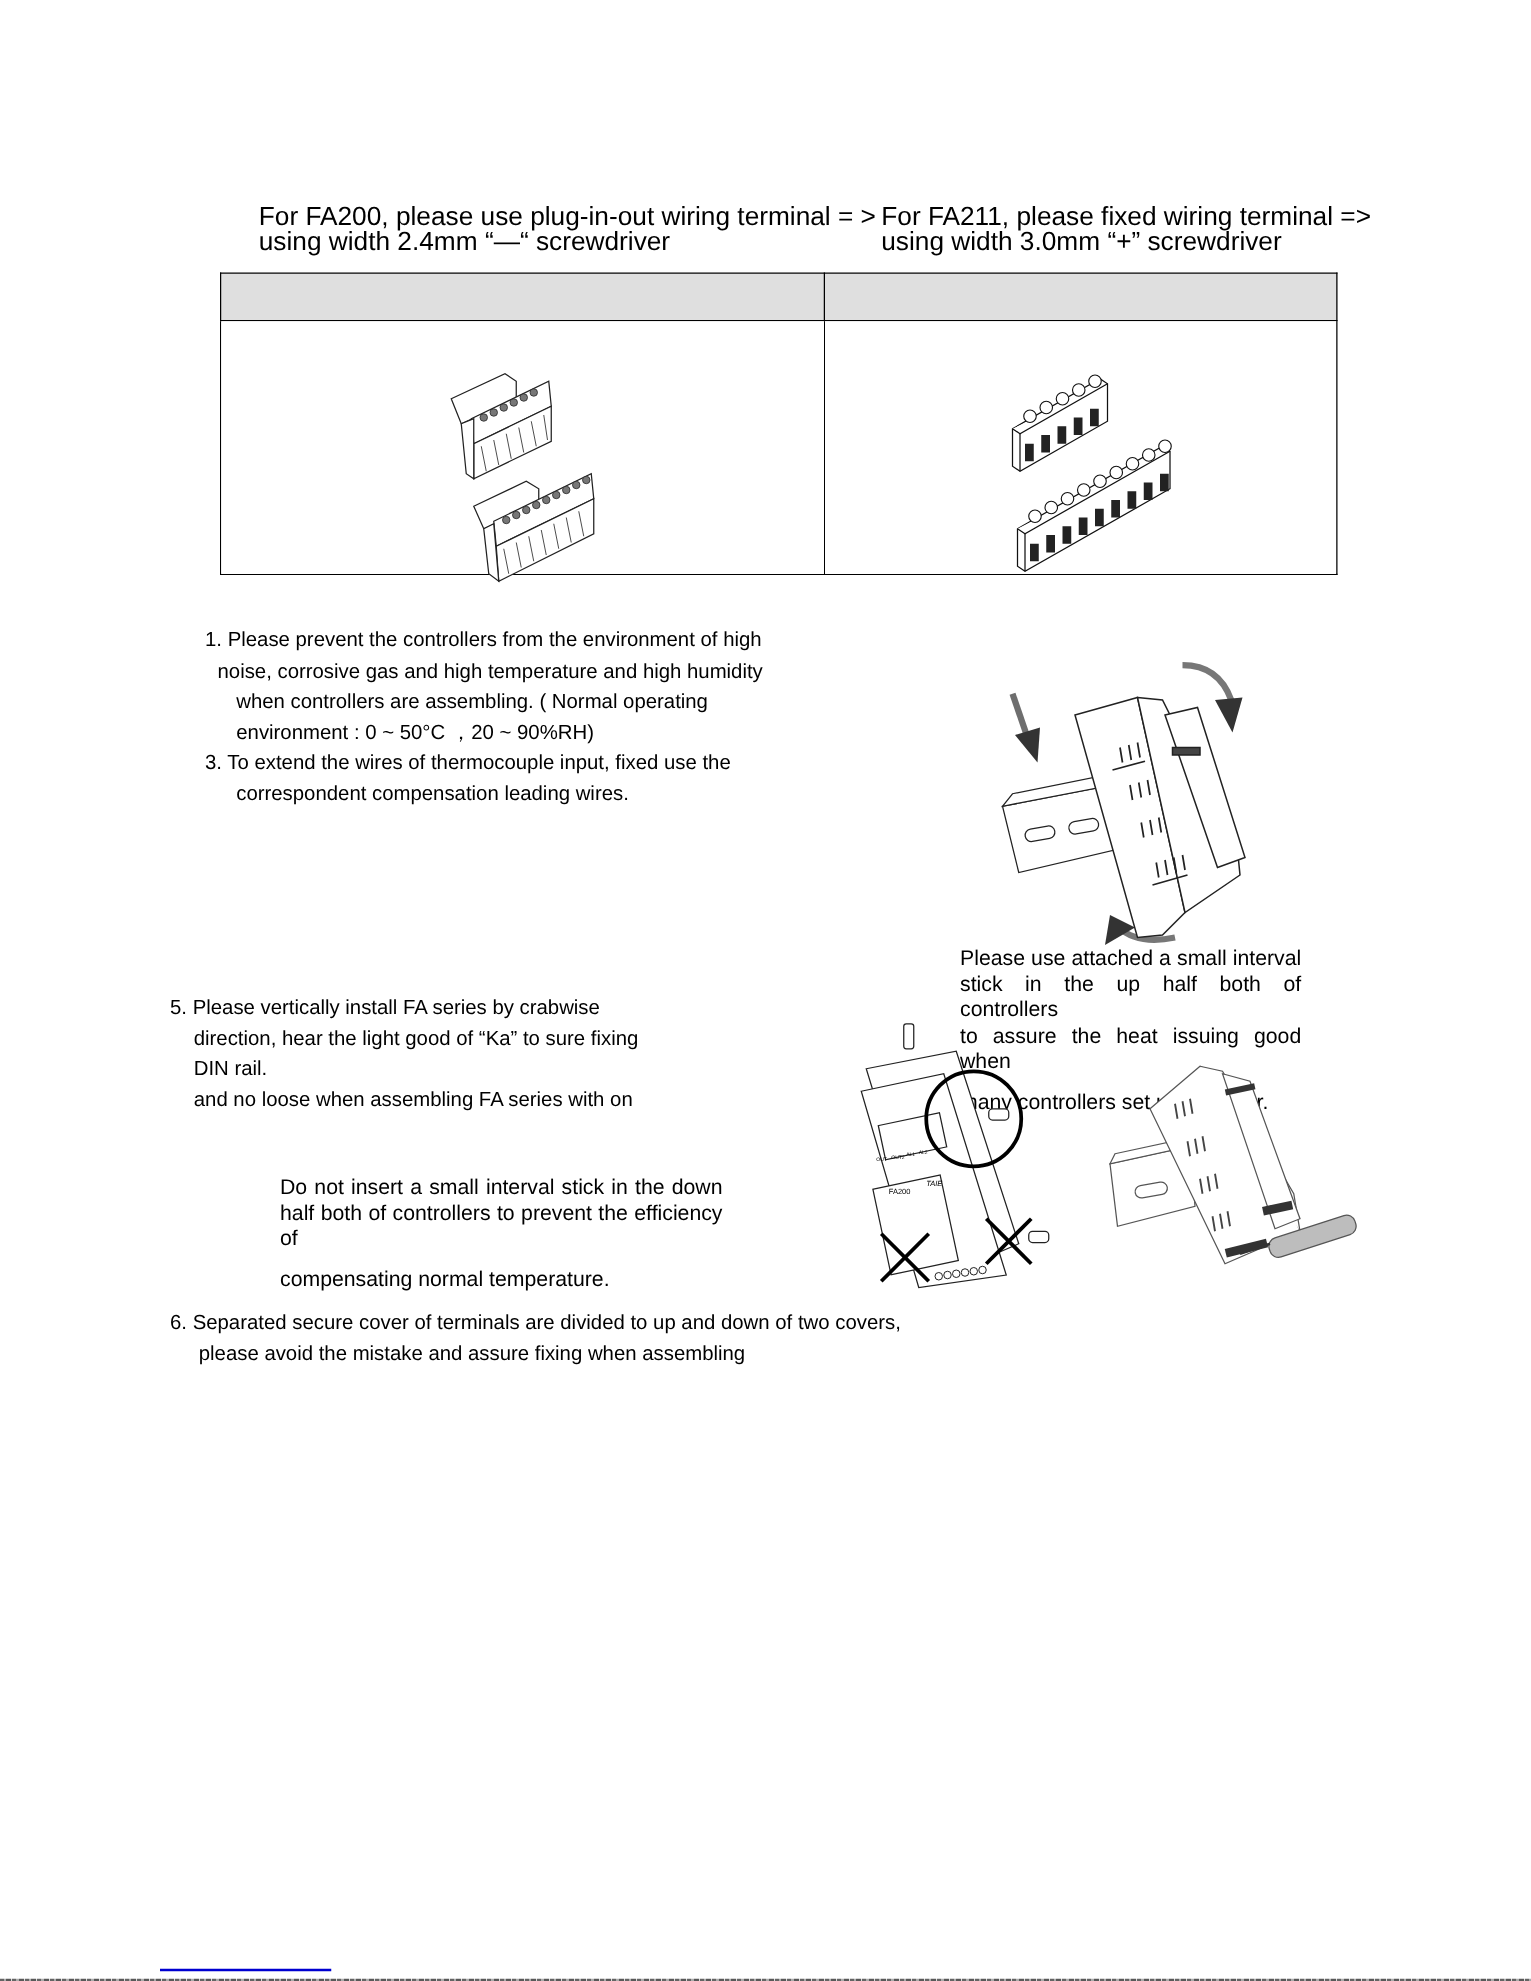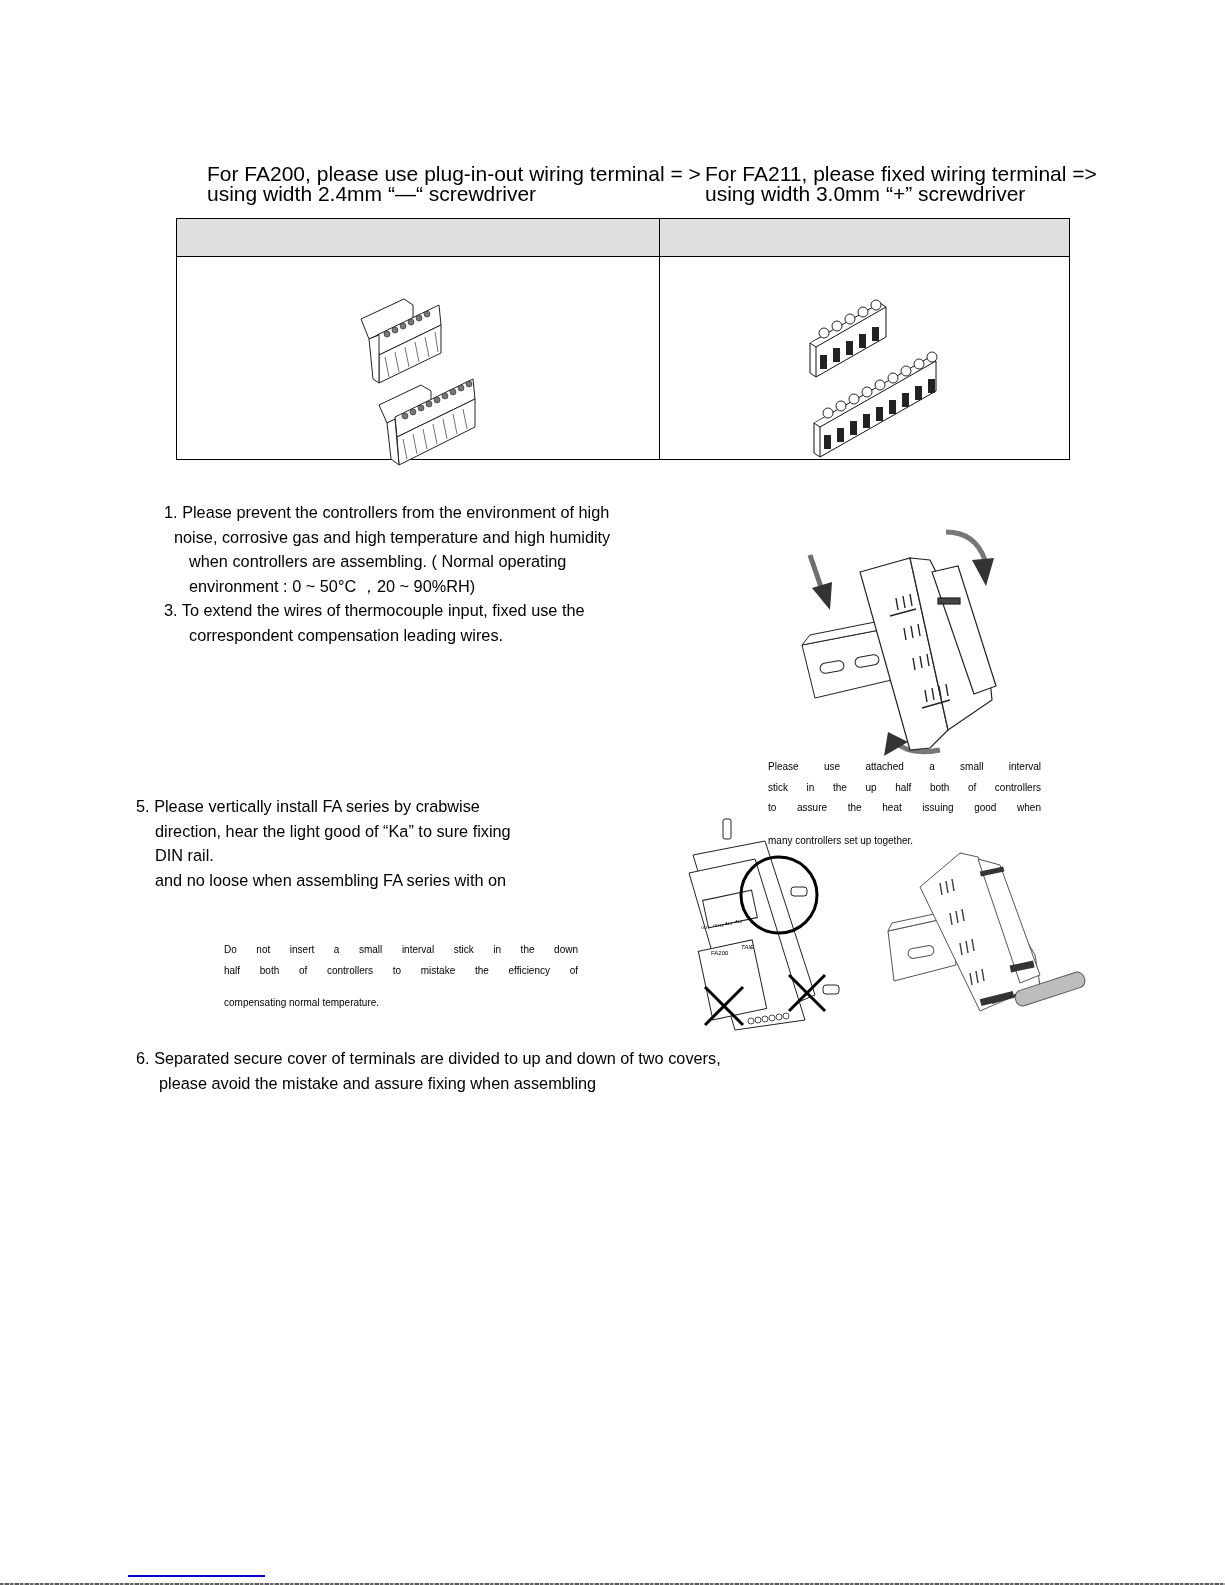--- a/index.html
+++ b/index.html
@@ -7,21 +7,21 @@
          font-family: "Liberation Sans", sans-serif; color: #000; }
   .abs { position: absolute; }
   .hdr { font-size: 21px; line-height: 20px; white-space: nowrap; }
   table.term { position: absolute; left: 176px; top: 218px; width: 894px; height: 241px;
                border-collapse: collapse; }
   table.term td { border: 1.5px solid #000; padding: 0; }
   table.term tr.head td { background: #dfdfdf; height: 37px; }
   table.term tr.body td { background: #fff; height: 202px; position: relative; }
   .list { font-size: 16.3px; line-height: 24.5px; white-space: nowrap; }
   .list .indent { padding-left: 25px; display: block; }
-  .note { font-size: 10px; line-height: 20.5px; text-align: justify; }
+  .note { font-size: 17px; line-height: 20.5px; text-align: justify; }
   .note span { display: block; text-align-last: justify; }
   .note span.last { text-align-last: left; margin-top: 12px; }
   svg { position: absolute; overflow: visible; }
   .footer-link { position: absolute; left: 128px; top: 1575px; width: 137px; height: 2px; background: #0000d0; }
   .scanline { position: absolute; left: 0; top: 1583px; width: 1225px; height: 2px;
               background: repeating-linear-gradient(90deg,#222 0 3px,#888 3px 5px,#111 5px 9px,#ccc 9px 10px); opacity: .7; }
 </style>
 </head>
 <body>
 
@@ -146,21 +146,21 @@
 <div class="abs list" style="left:136px; top:794px;">
   <span>5.</span>
   <span>Please vertically install FA series by crabwise</span>
   <span class="indent" style="padding-left:19px">direction, hear the light good of “Ka” to sure fixing</span>
   <span class="indent" style="padding-left:19px">DIN rail.</span>
   <span class="indent" style="padding-left:19px">and no loose when assembling FA series with on</span>
 </div>
 
 <div class="abs note" style="left:224px; top:940px; width:354px;">
   <span>Do not insert a small interval stick in the down</span>
-  <span>half both of controllers to mistake the efficiency of</span>
+  <span>half both of controllers to prevent the efficiency of</span>
   <span class="last">compensating normal temperature.</span>
 </div>
 
 <div class="abs note" style="left:768px; top:757px; width:273px;">
   <span>Please use attached a small interval</span>
   <span>stick in the up half both of controllers</span>
   <span>to assure the heat issuing good when</span>
   <span class="last">many controllers set up together.</span>
 </div>
 

